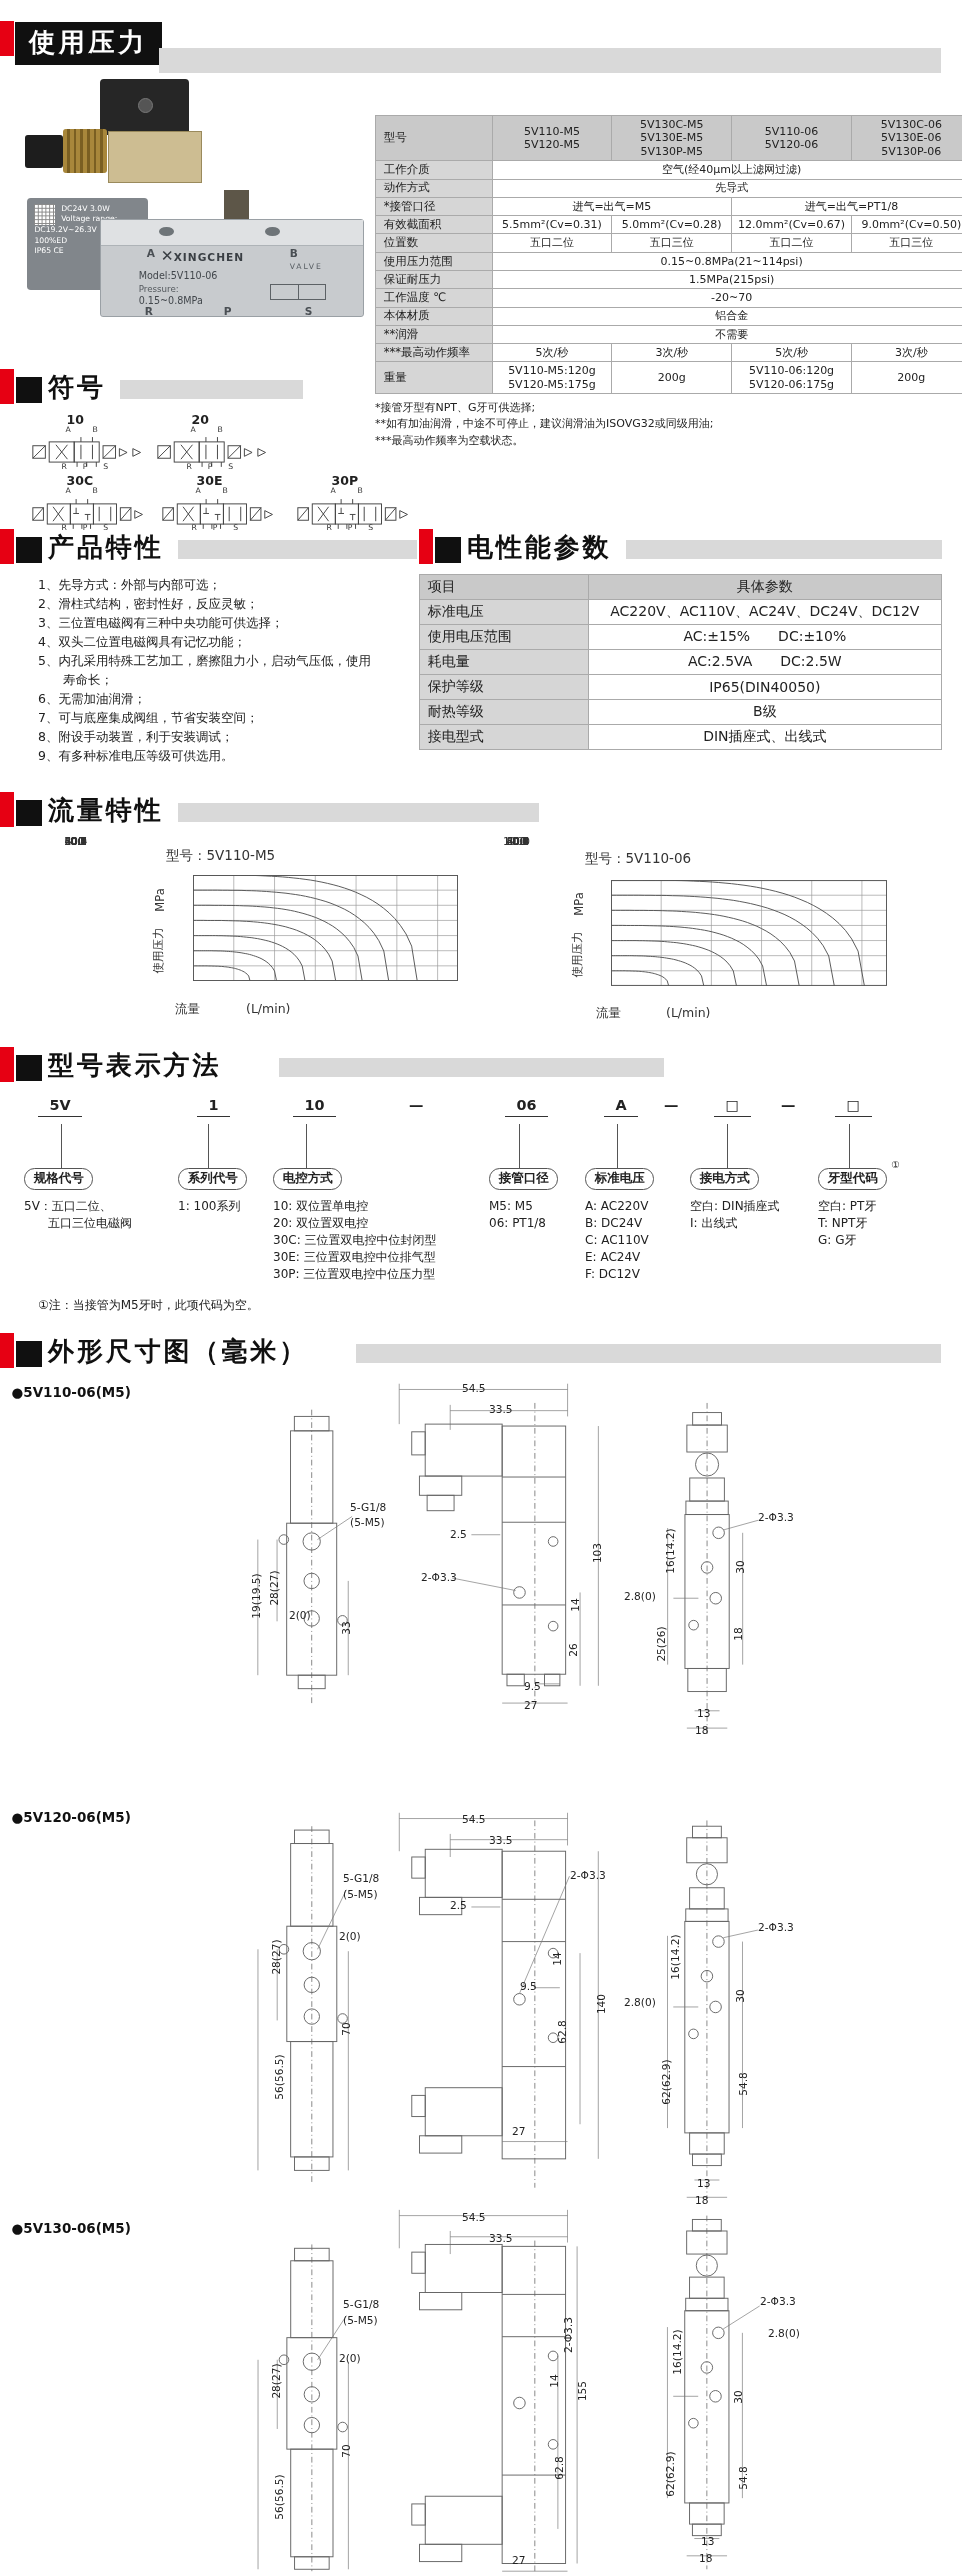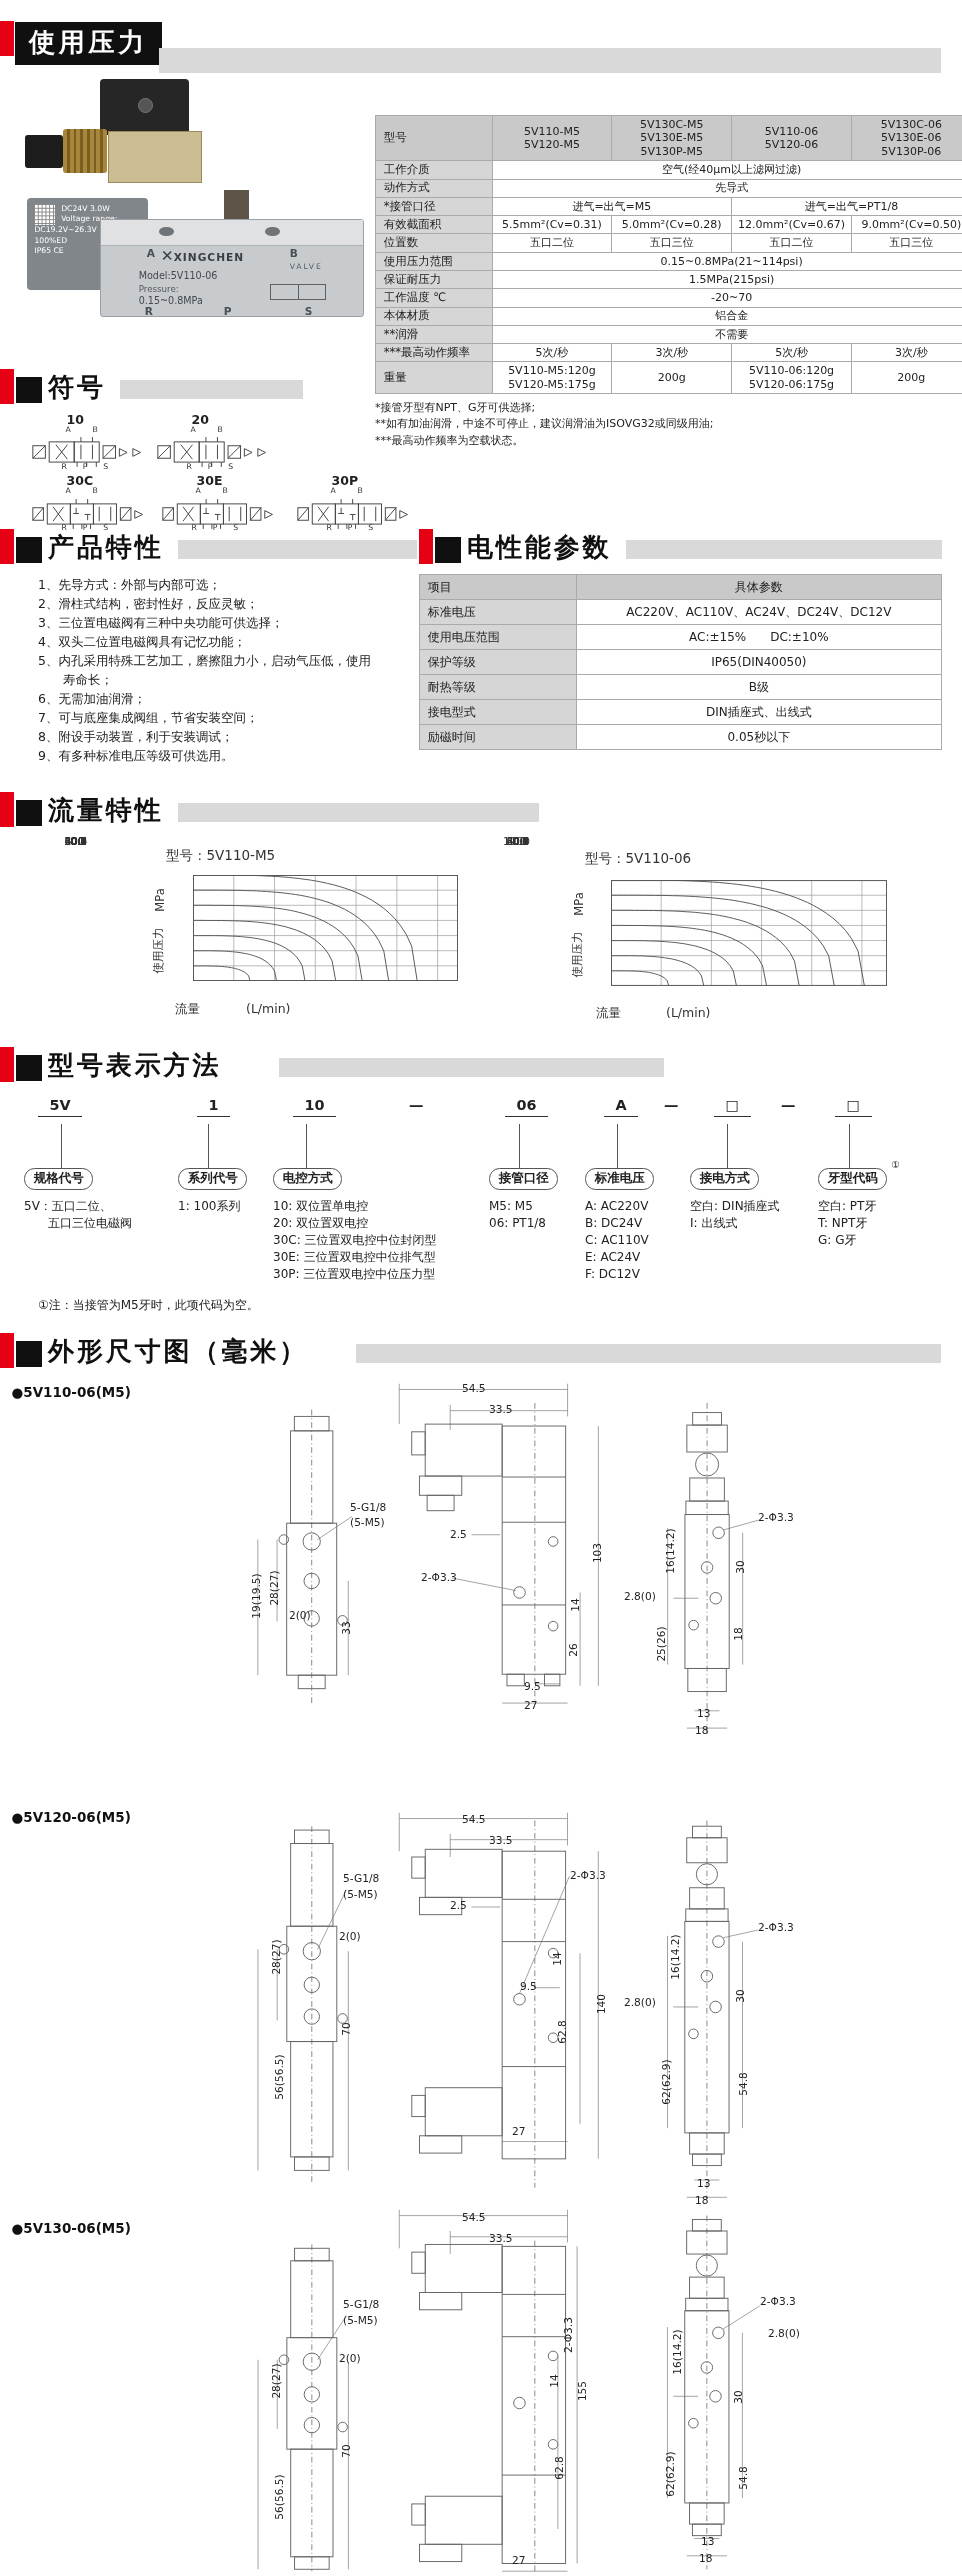--- a/index.html
+++ b/index.html
@@ -42,21 +42,21 @@
   
   table{border-collapse:collapse;}
   #spec-table{position:absolute;left:375px;top:115px;width:566px;}
   #spec-table table{width:566px;table-layout:fixed;}
   #spec-table td{border:1px solid #aaa;font-size:11px;text-align:center;padding:1.9px 1.9px;white-space:pre-line;line-height:13.5px;}
   #spec-table td.lab{background:#d6d6d6;text-align:left;padding-left:7.7px;width:106px;font-size:11.5px;}
   #spec-table tr.hd td{background:#c9c9c9;}
   #spec-table .notes{margin-top:5.8px;font-size:11px;line-height:16.4px;color:#222;}
   #elec-table{position:absolute;left:419px;top:574px;width:523px;}
   #elec-table table{width:523px;table-layout:fixed;}
-  #elec-table td{border:1px solid #aaa;font-size:12px;height:22px;text-align:center;padding:1px 8px;}
+  #elec-table td{border:1px solid #aaa;font-size:14px;height:22px;text-align:center;padding:1px 20px;}
   #elec-table td.lab{background:#d6d6d6;text-align:left;padding-left:7.7px;width:140px;}
   #elec-table tr.hd td{background:#c9c9c9;}
   #elec-table tr.hd td.lab{background:#c9c9c9;}
   
   #symbols{left:9.6px;top:408px;width:616px;height:140px;}
   .sym{position:absolute;width:130px;}
   .sym-code{font-size:12.5px;font-weight:bold;margin-left:38px;}
   .sym-draw{position:relative;width:125px;height:44px;}
   .ptop{position:absolute;left:37px;top:-1.9px;font-size:7.7px;letter-spacing:9.6px;color:#333;}
   .pbot{position:absolute;left:33px;top:35px;font-size:7.7px;letter-spacing:6.7px;color:#333;}
@@ -439,40 +439,40 @@
           <tr>
             <td class="lab">标准电压</td>
             <td>AC220V、AC110V、AC24V、DC24V、DC12V</td>
           </tr>
 
           <tr>
             <td class="lab">使用电压范围</td>
             <td>AC:±15%　　DC:±10%</td>
           </tr>
 
+          <tr>
+            <td class="lab">耗电量</td>
+            <td>AC:2.5VA　　DC:2.5W</td>
+          </tr>
 
           <tr>
             <td class="lab">保护等级</td>
             <td>IP65(DIN40050)</td>
           </tr>
 
           <tr>
             <td class="lab">耐热等级</td>
             <td>B级</td>
           </tr>
 
           <tr>
             <td class="lab">接电型式</td>
             <td>DIN插座式、出线式</td>
           </tr>
 
-          <tr>
-            <td class="lab">励磁时间</td>
-            <td>0.05秒以下</td>
-          </tr>
         </tbody>
     </table>
   </div>
 
   <div class="sec" style="left:0;top:792px;--red:#e60013;">
     <span class="red"></span>
     <span class="blk"></span>
     <h2>流量特性</h2>
     <span class="bar" style="left:178px;width:361px;"></span>
   </div>

